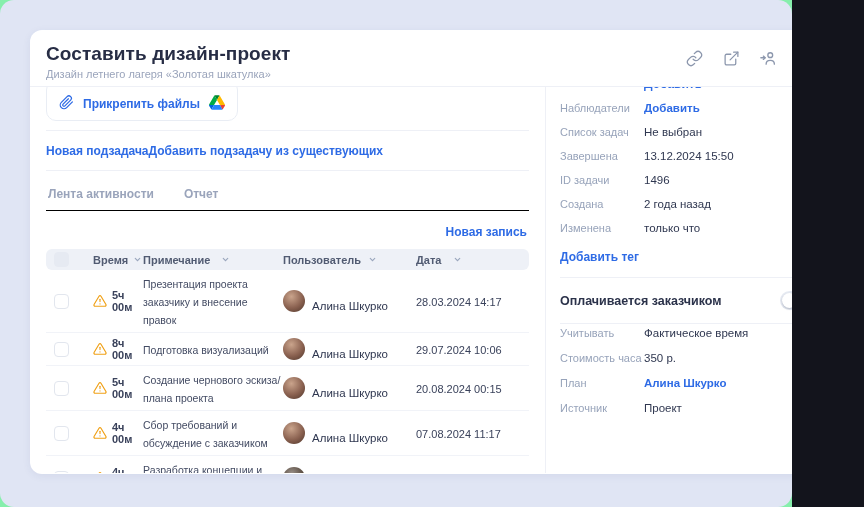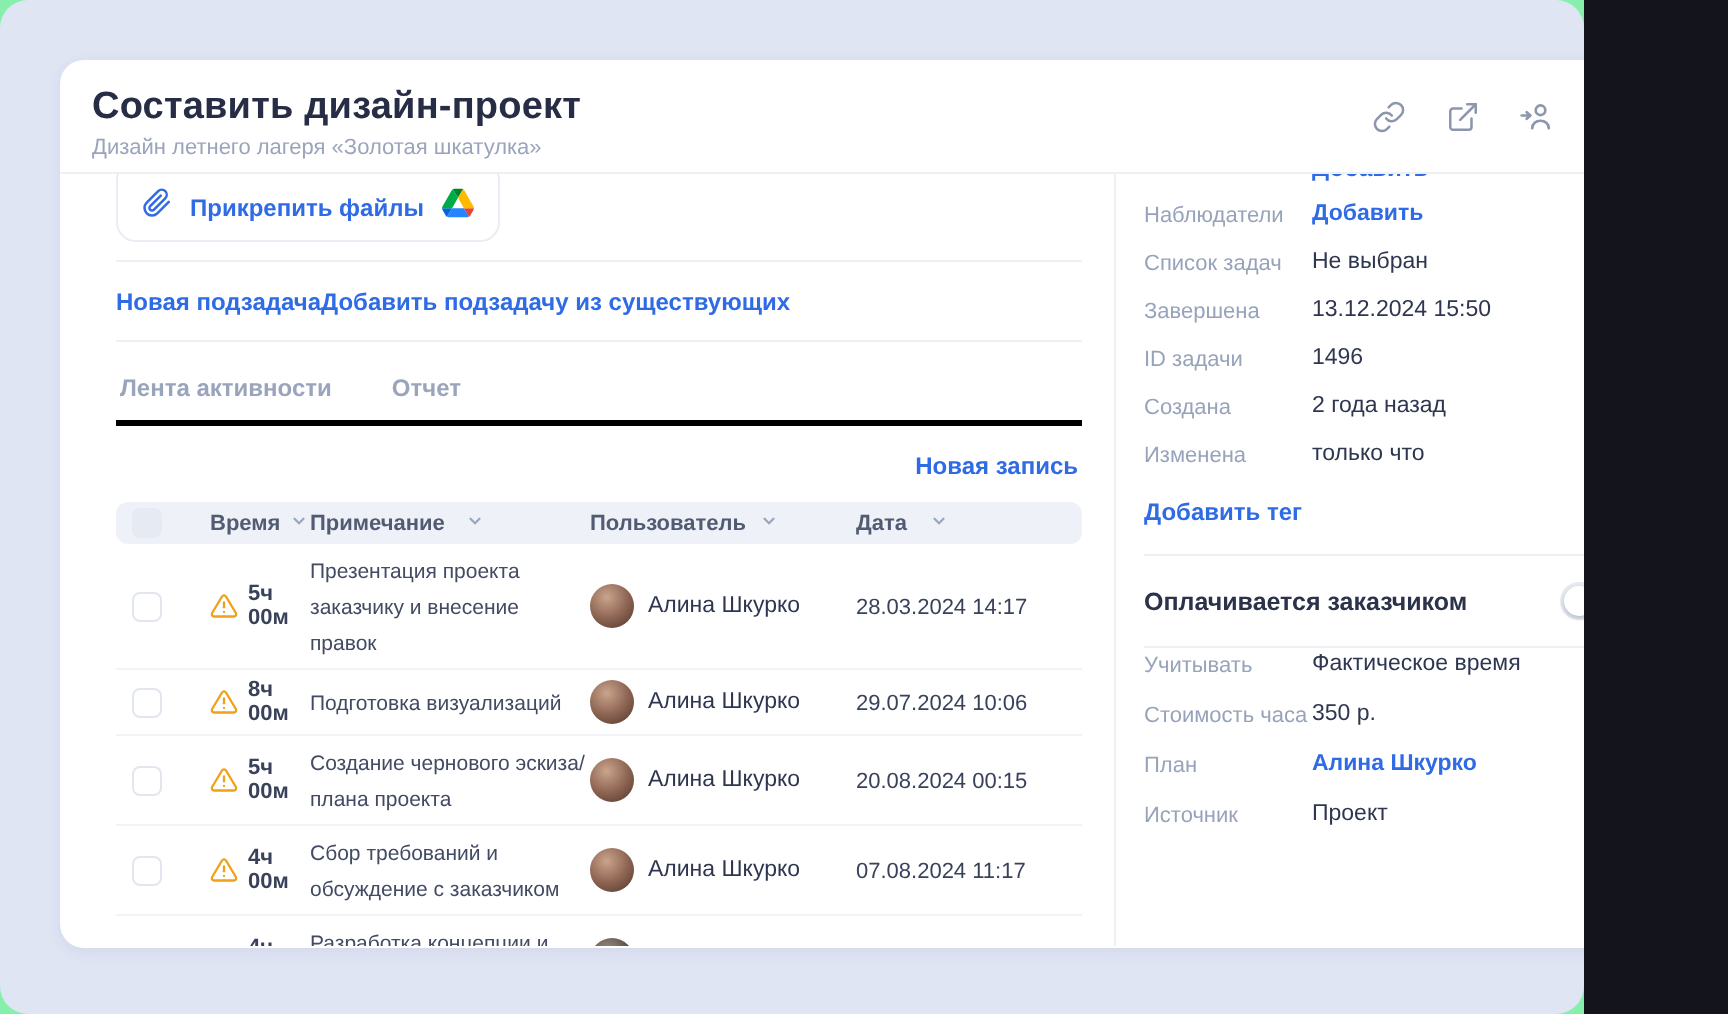--- a/index.html
+++ b/index.html
@@ -13,67 +13,67 @@
 
   
   .card-header { position:relative; height:57px; padding:13px 18px 0 16px; border-bottom:1px solid #eef0f6; }
   .title { font-size:19px; font-weight:700; color:#272d45; letter-spacing:.1px; }
   .subtitle { font-size:11px; color:#9aa4bb; margin-top:3px; }
   .header-icons { position:absolute; top:19px; right:20px; display:flex; align-items:center; gap:19px; }
   .hicon { width:18px; height:18px; display:flex; align-items:center; justify-content:center; cursor:pointer; }
   .hicon svg { stroke:#8c97ad; }
 
   
-  .card-body { display:flex; height:386px;margin-left:12px; }
+  .card-body { display:flex; height:386px; }
   .left-col { width:516px; border-right:1px solid #eef0f6; padding:0 16px; overflow:hidden; }
   .right-col { flex:1; padding:0 20px 0 14px; position:relative; }
 
   
   .attach-box { margin-top:-7px; width:192px; height:41px; border:1px solid #e9edf4; border-radius:10px;
                 display:flex; align-items:center; padding:7px 12px 0 12px; gap:9px; cursor:pointer; }
   .attach-label { font-size:12px; font-weight:600; color:#2e6be5; flex:1; }
   .divider { height:1px; background:#eef0f6; }
   .div1 { margin-top:9px; }
 
   .subtask-links { display:flex; padding:13px 0 12px 0; }
   .blue-link { font-size:12px; font-weight:600; color:#2e6be5; cursor:pointer; }
 
   
-  .tabs { display:flex; gap:26px; padding-top:11px; border-bottom:3px solid #000000; }
+  .tabs { display:flex; gap:26px; padding-top:11px; border-bottom:1px solid #000000; }
   .tab { font-size:12px; font-weight:600; color:#9aa4bb; padding:5px 2px 9px 2px; cursor:pointer; position:relative; }
   .tab.active { color:#333a52; }
   .tab.active::after { content:''; position:absolute; left:0; right:0; bottom:-1px; height:2px; background:#2e6be5; border-radius:2px; }
 
   .new-record-row { text-align:right; padding:11px 2px 9px 0; }
 
   
   .ttable { width:100%; }
   .thead { display:flex; align-items:center; background:#eef1f7; border-radius:6px; height:21px; padding:0 0; }
   .th { font-size:11px; font-weight:600; color:#515b72; display:flex; align-items:center; gap:4px; }
   .col-chk { width:31px; display:flex; justify-content:center; align-items:center; }
   .col-time { width:66px; display:flex; align-items:center; gap:5px;padding-left:16px; }
   .col-note { width:140px; }
-  .col-user { width:133px; display:flex; align-items:center; gap:7px; }
+  .col-user { width:133px; display:flex; align-items:flex-end; gap:7px; }
   .col-date { flex:1; }
   .trow { display:flex; align-items:center; border-bottom:1px solid #f1f3f8; padding:4px 0; min-height:26px; }
   .checkbox { width:15px; height:15px; border:1px solid #e2e6ee; border-radius:4px; background:#fff; cursor:pointer; }
   .checkbox.head { background:#e6eaf2; border-color:#e6eaf2; }
   .time-txt { font-size:11px; color:#3a425b; font-weight:600; }
   .note-txt { font-size:10.5px; color:#434b63; line-height:12.5px; }
   .user-txt { font-size:11.5px; color:#2f3750; }
   .date-txt { font-size:11px; color:#3a425b; }
   .avatar { width:22px; height:22px; border-radius:50%; flex:none; }
   .av-a { background:radial-gradient(circle at 38% 30%, #caa48c 0%, #8a6150 55%, #4c3429 100%); }
   .av-b { background:radial-gradient(circle at 40% 30%, #9a9089 0%, #5a4c41 55%, #2f2721 100%); }
 
   
   .clip-frag { height:5px; overflow:hidden; margin-left:84px; }
   .clip-frag span { display:block; margin-top:-10px; font-size:12px; font-weight:600; color:#2e6be5; }
   .fields { padding-top:9px; }
-  .field-row { display:flex; align-items:flex-start; margin-bottom:11px; }
+  .field-row { display:flex; align-items:center; margin-bottom:11px; }
   .field-label { width:84px; flex:none; font-size:11px; color:#97a3ba; padding-top:1px; }
   .field-value { font-size:11.5px; color:#2f3750; }
   .field-value.link { color:#2e6be5; font-weight:600; cursor:pointer; }
   .add-tag { padding:2px 0 12px 0; }
   .toggle-row { display:flex; align-items:center; justify-content:space-between; padding:13px 0; }
   .toggle-label { font-size:12.5px; font-weight:700; color:#2b324a; }
   .toggle { width:34px; height:19px; border-radius:10px; background:#e6eaf2; position:relative; cursor:pointer; flex:none; }
   .toggle::after { content:''; position:absolute; top:2px; left:2px; width:15px; height:15px; border-radius:50%;
                    background:#fff; box-shadow:0 1px 2px rgba(20,30,60,.25); }
   .toggle.on { background:#2e6be5; }

